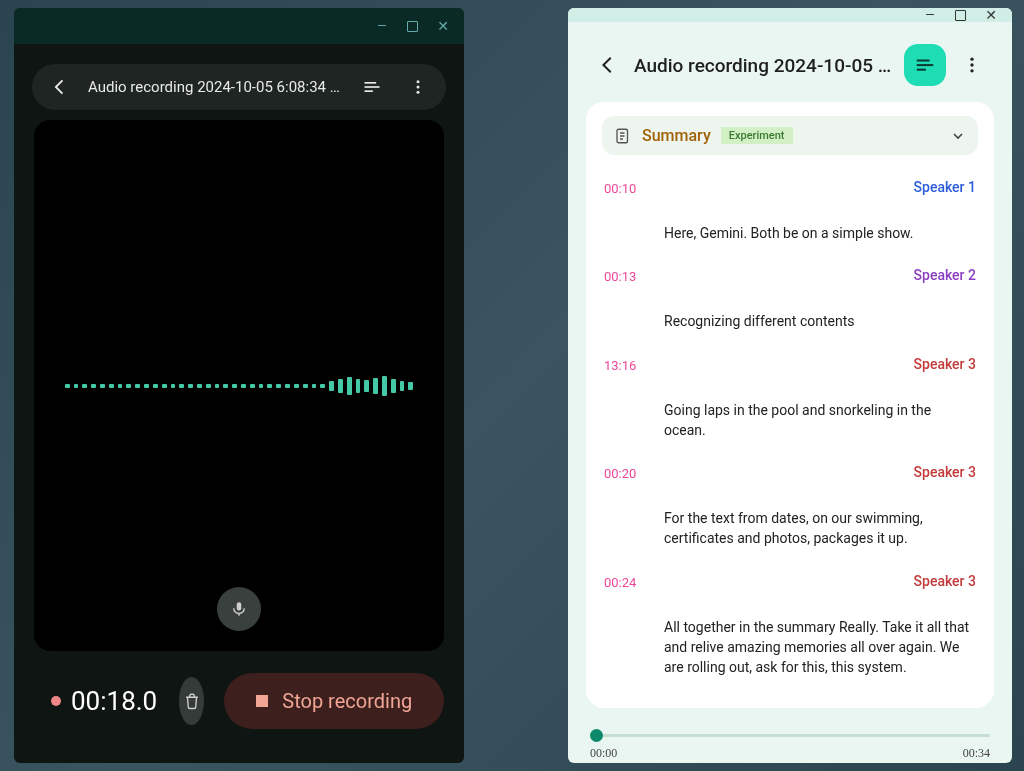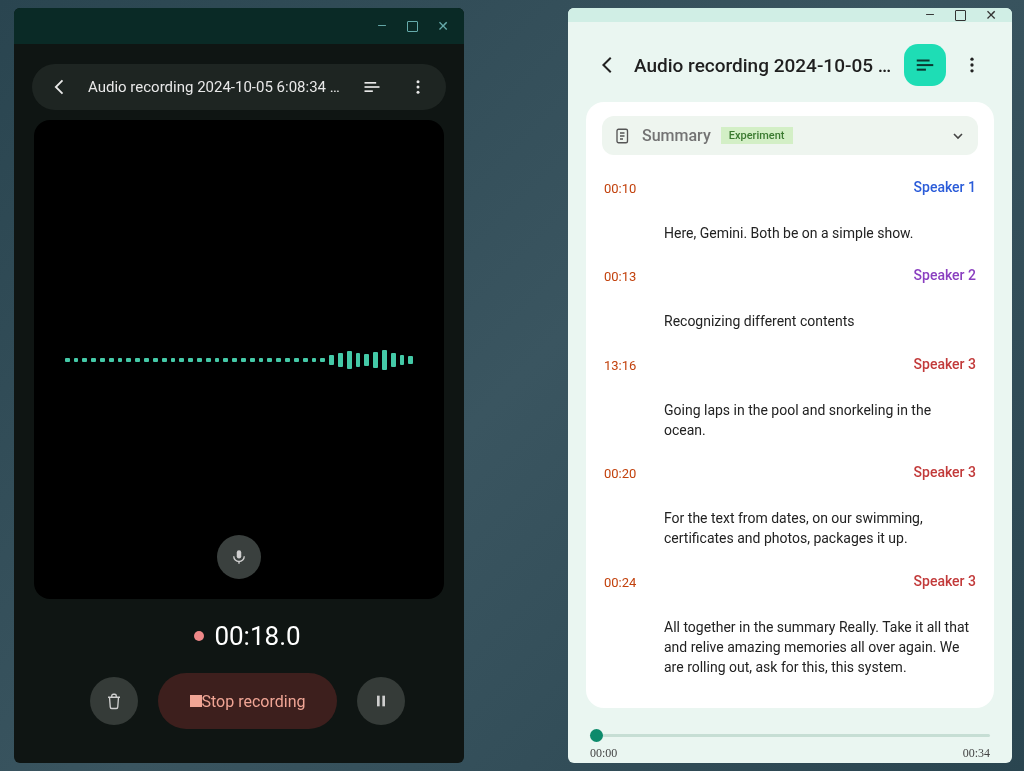--- a/index.html
+++ b/index.html
@@ -79,33 +79,33 @@
   .wave span{
     flex:1; background:#44c9a7;
     height:4px; border-radius:1px;
   }
   .mic-btn{
     position:absolute; bottom:20px;
     width:44px;height:44px;border-radius:50%;
     background:#3a403e;
     display:flex;align-items:center;justify-content:center;
   }
-  .l-bottom { padding: 22px 20px 34px; display:flex; flex-direction:column; align-items:center; gap:22px;margin-left:17px;}
+  .l-bottom { padding: 22px 20px 34px; display:flex; align-items:center; gap:22px;margin-left:17px;}
   .timer-row{ display:flex; align-items:center; gap:10px; color:#fff; font-size:26px; }
   .rec-dot{ width:10px;height:10px;border-radius:50%;background:#e88; }
   .l-controls{ display:flex; align-items:center; gap:20px; width:100%; justify-content:center; }
   .round-btn{ width:48px;height:48px;border-radius:50%; background:#353b38; display:flex;align-items:center;justify-content:center; cursor:pointer;}
   .stop-btn{
     flex:0 0 auto;
     height:56px; padding:0 32px;
     border-radius:30px;
     background:#3d1f1d;
     color:#f0a595;
-    font-size:16px;
-    display:flex;align-items:center;
+    font-size:20px;
+    display:flex;align-items:center;gap:14px;
     cursor:pointer;
   }
   .stop-sq{ width:12px;height:12px;background:#f0a595; }
 
   
   .pane-right {
     left: 568px; top: 8px;
     width: 444px; height: 755px;
     background:#eaf6f1;
   }
@@ -131,25 +131,25 @@
     overflow:auto;
     display:flex;flex-direction:column;gap:0;
   }
   .summary-row{
     background:#eef5ef;
     border-radius:12px;
     padding:10px 12px;
     display:flex;align-items:center;gap:10px;
     margin-bottom:12px;
   }
-  .summary-row .label{ font-weight:500; color:#737373; }
+  .summary-row .label{ font-weight:500; color:#a16207; }
   .exp-badge{ background:#d3efc6; color:#3a7a2f; font-size:11px; padding:2px 8px; border-radius:0; font-weight:500;}
   .chev{ margin-left:auto; color:#444; }
   .entry{ display:flex; gap:18px; padding:12px 2px; }
-  .entry-time{ color:#c2410c; font-size:13px; width:42px; flex-shrink:0; padding-top:2px;}
+  .entry-time{ color:#ec4899; font-size:13px; width:42px; flex-shrink:0; padding-top:2px;}
   .entry-body{ flex:1; }
   .entry-speaker{ font-weight:500; font-size:14px; margin-bottom:4px;text-align:right;}
   .sp1{ color:#2b5cd9; }
   .sp2{ color:#8a3fc0; }
   .sp3{ color:#c23a3a; }
   .entry-text{ color:#222; font-size:14px; line-height:1.45;margin-top:28px; }
   .player{ padding-top:12px;font-family:Liberation Serif, serif; }
   .seek{ position:relative; height:18px; margin:6px 4px 2px; }
   .seek-track{ position:absolute; top:8px; left:0; right:0; height:3px; background:#c6ded4; border-radius:2px;}
   .seek-knob{ position:absolute; top:3px; left:0; width:13px;height:13px;border-radius:50%; background:#0d8a6b; }

